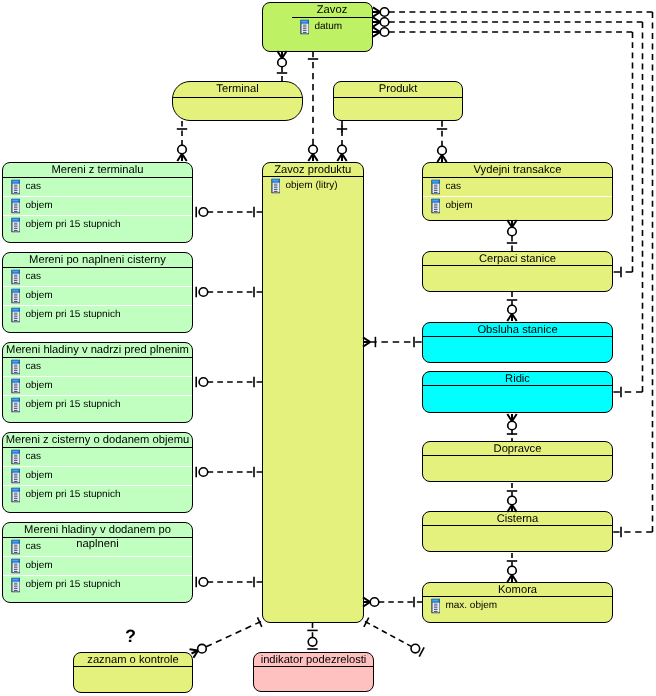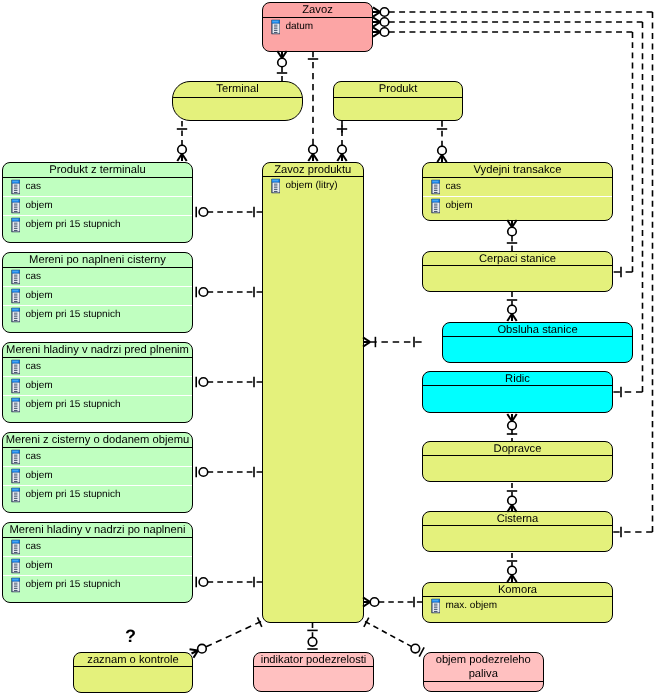--- a/index.html
+++ b/index.html
@@ -151,21 +151,21 @@
       <path d="M621.00,386.80 L621.00,397.20" stroke="#000" stroke-width="1.6" fill="none" stroke-linecap="butt"></path>
       <path d="M388.80,12.00 L652.50,12.00" stroke="#000" stroke-width="1.6" fill="none" stroke-linecap="butt" stroke-dasharray="5.95,4.36"></path>
       <path d="M652.50,12.00 L652.50,532.00" stroke="#000" stroke-width="1.6" fill="none" stroke-linecap="butt" stroke-dasharray="6.05,4.44"></path>
       <path d="M652.50,532.00 L613.00,532.00" stroke="#000" stroke-width="1.6" fill="none" stroke-linecap="butt" stroke-dasharray="6.33,4.64"></path>
       <path d="M380.20,12.00 L373.00,12.00" stroke="#000" stroke-width="2" fill="none" stroke-linecap="butt"></path>
       <path d="M380.20,12.00 L373.00,16.70" stroke="#000" stroke-width="2" fill="none" stroke-linecap="butt"></path>
       <path d="M380.20,12.00 L373.00,7.30" stroke="#000" stroke-width="2" fill="none" stroke-linecap="butt"></path>
       <circle cx="384.50" cy="12.00" r="4.3" fill="#fff" stroke="#000" stroke-width="1.6"></circle>
       <path d="M621.00,526.80 L621.00,537.20" stroke="#000" stroke-width="1.6" fill="none" stroke-linecap="butt"></path>
     </svg>
-<div class="ent" style="left: 262px; top: 2px; width: 111px; height: 50px; background: #fca5a5;">
+<div class="ent" style="left: 262px; top: 2px; width: 111px; height: 50px; background: #bef264; padding-left: 29px;">
       <div class="hdr" style="height:15px">Zavoz</div>
       <div class="attrs">
         <div class="attr">
           <svg class="attr-ico" viewBox="0 0 10 16">
             <defs>
               <linearGradient id="ag1" x1="0" y1="0" x2="0" y2="1">
                 <stop offset="0" stop-color="#2196f3"></stop>
                 <stop offset="0.55" stop-color="#1484ec"></stop>
                 <stop offset="1" stop-color="#0a6fd6"></stop>
               </linearGradient>
@@ -190,21 +190,21 @@
         </div>
       </div>
     </div>
     <div class="ent" style="left: 172px; top: 81.4px; width: 131px; height: 39.5px; background: rgb(228, 241, 124); border-radius: 18px;">
       <div class="hdr" style="height:16px">Terminal</div>
     </div>
     <div class="ent" style="left: 333px; top: 81.4px; width: 130px; height: 39.5px; background: rgb(228, 241, 124);">
       <div class="hdr" style="height:16px">Produkt</div>
     </div>
     <div class="ent" style="left: 2px; top: 161.5px; width: 191px; height: 81px; background: rgb(192, 255, 192);">
-      <div class="hdr" style="height:15px">Produkt z terminalu</div>
+      <div class="hdr" style="height:15px">Mereni z terminalu</div>
       <div class="attrs">
         <div class="attr">
           <svg class="attr-ico" viewBox="0 0 10 16">
             <defs>
               <linearGradient id="ag1" x1="0" y1="0" x2="0" y2="1">
                 <stop offset="0" stop-color="#2196f3"></stop>
                 <stop offset="0.55" stop-color="#1484ec"></stop>
                 <stop offset="1" stop-color="#0a6fd6"></stop>
               </linearGradient>
               <linearGradient id="ag2" x1="0" y1="0" x2="1" y2="0">
@@ -534,21 +534,21 @@
             <rect x="3.2" y="7.45" width="3.7" height="1.0" fill="#3b4a66"></rect>
             <rect x="3.2" y="9.4" width="3.7" height="1.0" fill="#3b4a66"></rect>
             <rect x="3.2" y="11.35" width="3.7" height="1.0" fill="#3b4a66"></rect>
             <rect x="3.2" y="13.3" width="3.7" height="1.0" fill="#3b4a66"></rect>
           </svg>
           <span class="lbl">objem pri 15 stupnich</span>
         </div>
       </div>
     </div>
     <div class="ent" style="left: 2px; top: 521.5px; width: 191px; height: 81px; background: rgb(192, 255, 192);">
-      <div class="hdr" style="height:15px">Mereni hladiny v nadrzi po naplneni</div>
+      <div class="hdr" style="height:15px">Mereni hladiny v dodanem po naplneni</div>
       <div class="attrs">
         <div class="attr">
           <svg class="attr-ico" viewBox="0 0 10 16">
             <defs>
               <linearGradient id="ag1" x1="0" y1="0" x2="0" y2="1">
                 <stop offset="0" stop-color="#2196f3"></stop>
                 <stop offset="0.55" stop-color="#1484ec"></stop>
                 <stop offset="1" stop-color="#0a6fd6"></stop>
               </linearGradient>
               <linearGradient id="ag2" x1="0" y1="0" x2="1" y2="0">
@@ -713,21 +713,21 @@
             <rect x="3.2" y="11.35" width="3.7" height="1.0" fill="#3b4a66"></rect>
             <rect x="3.2" y="13.3" width="3.7" height="1.0" fill="#3b4a66"></rect>
           </svg>
           <span class="lbl">objem</span>
         </div>
       </div>
     </div>
     <div class="ent" style="left: 422px; top: 250.5px; width: 191px; height: 41px; background: rgb(228, 241, 124);">
       <div class="hdr" style="height:14px">Cerpaci stanice</div>
     </div>
-    <div class="ent" style="left: 422px; top: 321.5px; width: 191px; height: 41px; background: rgb(0, 255, 255); margin-left: 20px;">
+    <div class="ent" style="left: 422px; top: 321.5px; width: 191px; height: 41px; background: rgb(0, 255, 255);">
       <div class="hdr" style="height:14px">Obsluha stanice</div>
     </div>
     <div class="ent" style="left: 422px; top: 370.5px; width: 191px; height: 42px; background: rgb(0, 255, 255);">
       <div class="hdr" style="height:14px">Ridic</div>
     </div>
     <div class="ent" style="left: 422px; top: 440.5px; width: 191px; height: 41px; background: rgb(228, 241, 124);">
       <div class="hdr" style="height:14px">Dopravce</div>
     </div>
     <div class="ent" style="left: 422px; top: 511px; width: 191px; height: 41px; background: rgb(228, 241, 124);">
       <div class="hdr" style="height:14px">Cisterna</div>
@@ -762,18 +762,15 @@
           </svg>
           <span class="lbl">max. objem</span>
         </div>
       </div>
     </div>
     <div class="ent" style="left: 73px; top: 651.5px; width: 120px; height: 40.5px; background: rgb(228, 241, 124);">
       <div class="hdr" style="height:14px">zaznam o kontrole</div>
     </div>
     <div class="ent" style="left: 252.5px; top: 652.2px; width: 121px; height: 39.5px; background: rgb(255, 192, 192);">
       <div class="hdr" style="height:14px">indikator podezrelosti</div>
-    </div>
-    <div class="ent" style="left: 423px; top: 652px; width: 120.5px; height: 40px; background: rgb(255, 192, 192);">
-      <div class="hdr" style="height:29px">objem podezreleho paliva</div>
     </div>
     <div class="qmark" style="left: 125px; top: 627px;">?</div>
   </div>
 
 </body></html>

